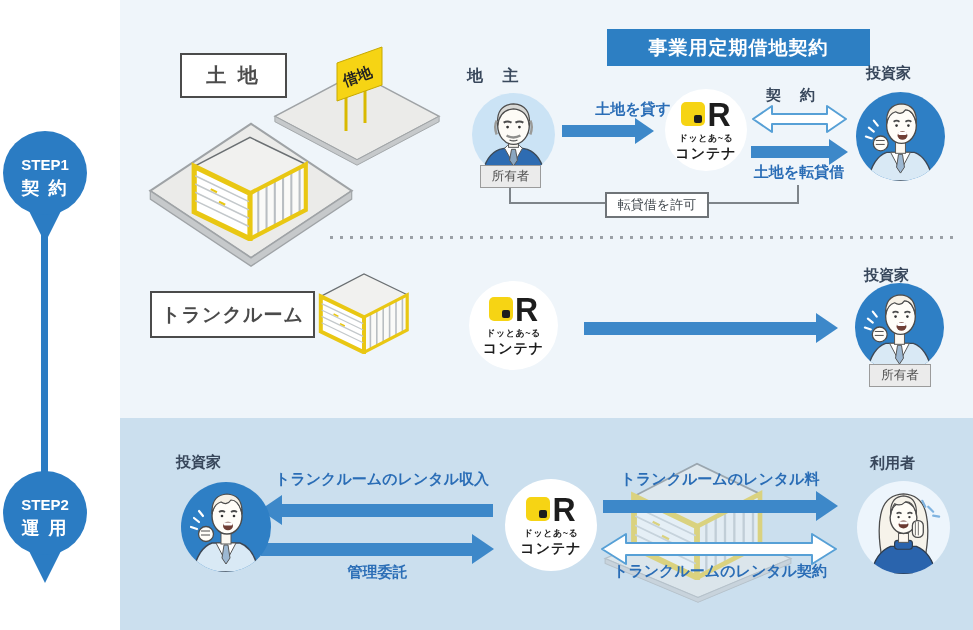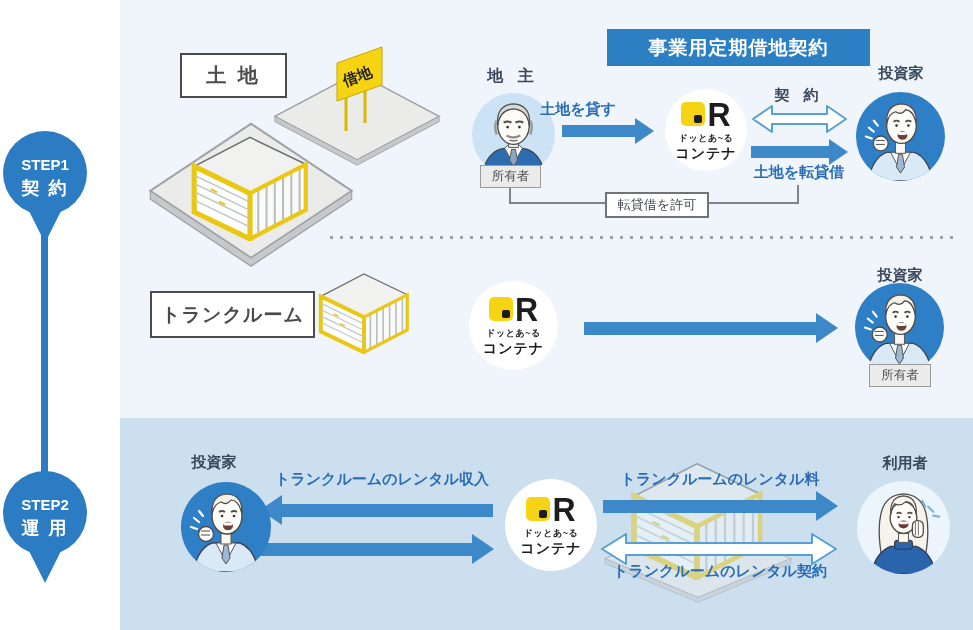--- a/index.html
+++ b/index.html
@@ -14,21 +14,21 @@
   .badge-label{fill:#fff;font-size:18px;font-weight:700;text-anchor:middle;letter-spacing:2px;}
   .labelbox{background:#fff;border:2px solid #4b4b4b;color:#4b4b4b;font-weight:700;
             display:flex;align-items:center;justify-content:center;letter-spacing:3px;}
   .tag{background:#ebebeb;border:1px solid #9b9b9b;color:#4f4f4f;font-size:12.5px;
        display:flex;align-items:center;justify-content:center;}
   .permit{background:#fff;border:2px solid #6f7478;color:#40474d;font-size:13px;
        display:flex;align-items:center;justify-content:center;z-index:5;text-align:center;}
   .conn{background:#7e8489;z-index:4;}
   .dotted{height:3px;background:repeating-linear-gradient(90deg,#9aa0a6 0 3px,transparent 3px 10px);}
   .jp-blue{color:var(--tblue);font-weight:700;font-size:15px;text-align:center;z-index:6;}
-  .jp-dark{color:var(--dark);font-weight:700;font-size:15px;text-align:center;z-index:6;}
+  .jp-dark{color:var(--dark);font-weight:700;font-size:15px;z-index:6;font-family:Liberation Mono, monospace;}
   .titlebox{background:#2d7fc3;color:#fff;font-weight:700;font-size:19px;letter-spacing:1px;
             display:flex;align-items:center;justify-content:center;z-index:6;}
   .arr{display:flex;align-items:center;z-index:5;}
   .arr .shaft{flex:1;height:12px;background:var(--arrow);}
   .arr .head{width:0;height:0;border-top:13px solid transparent;border-bottom:13px solid transparent;}
   .arr.right .head{border-left:19px solid var(--arrow);}
   .arr.left{flex-direction:row-reverse;}
   .arr.left .head{border-right:19px solid var(--arrow);}
   .arr.big .shaft{height:13px;}
   .arr.big .head{border-top-width:15px;border-bottom-width:15px;}
@@ -125,21 +125,21 @@
       <circle cx="36" cy="34.5" r="1.4" fill="#333"></circle>
         <circle cx="48" cy="34.5" r="1.4" fill="#333"></circle>
       <path d="M35,43 Q42,47 49,43" stroke="#8e8e8b" stroke-width="2.4" fill="none"></path>
       <path d="M38,47.5 Q42,49.5 46,47.5" stroke="#4c4c4c" stroke-width="1.2" fill="none"></path>
     </g>
   </svg>
   <div class="abs tag" style="left:480px;top:165px;width:59px;height:21px;z-index:7">
       <span>所有者</span>
     </div>
 
-  <div class="abs jp-blue" style="left:532px;top:100px;width:92px">土地を貸す</div>
+  <div class="abs jp-blue" style="left:587px;top:100px;width:92px">土地を貸す</div>
   <div class="abs arr right" style="left:562px;top:118px;width:92px;height:26px">
       <span class="shaft"></span>
       <span class="head"></span>
     </div>
 
   <div class="abs rlogo" style="left:665px;top:89px;width:82px;height:82px">
     <div class="rl-row">
         <span class="rl-sq">
           <span class="rl-dot"></span>
         </span>
@@ -272,20 +272,21 @@
 
   <div class="abs jp-blue" style="left:262px;top:470px;width:240px">トランクルームのレンタル収入</div>
   <div class="abs arr big left" style="left:260px;top:495px;width:233px;height:30px">
       <span class="shaft"></span>
       <span class="head"></span>
     </div>
   <div class="abs arr big right" style="left:261px;top:534px;width:233px;height:30px">
       <span class="shaft"></span>
       <span class="head"></span>
     </div>
+  <div class="abs jp-blue" style="left:295px;top:563px;width:165px">管理委託</div>
 
   <svg class="abs ghost" style="left:595px;top:446px" width="205" height="162" viewBox="0 0 205 162">
     <use href="#iso-plot" x="8" y="72" width="190" height="86"></use>
     <use href="#iso-box" x="32" y="6" width="140" height="128"></use>
   </svg>
 
   <div class="abs rlogo" style="left:505px;top:479px;width:92px;height:92px">
     <div class="rl-row">
         <span class="rl-sq">
           <span class="rl-dot"></span>

